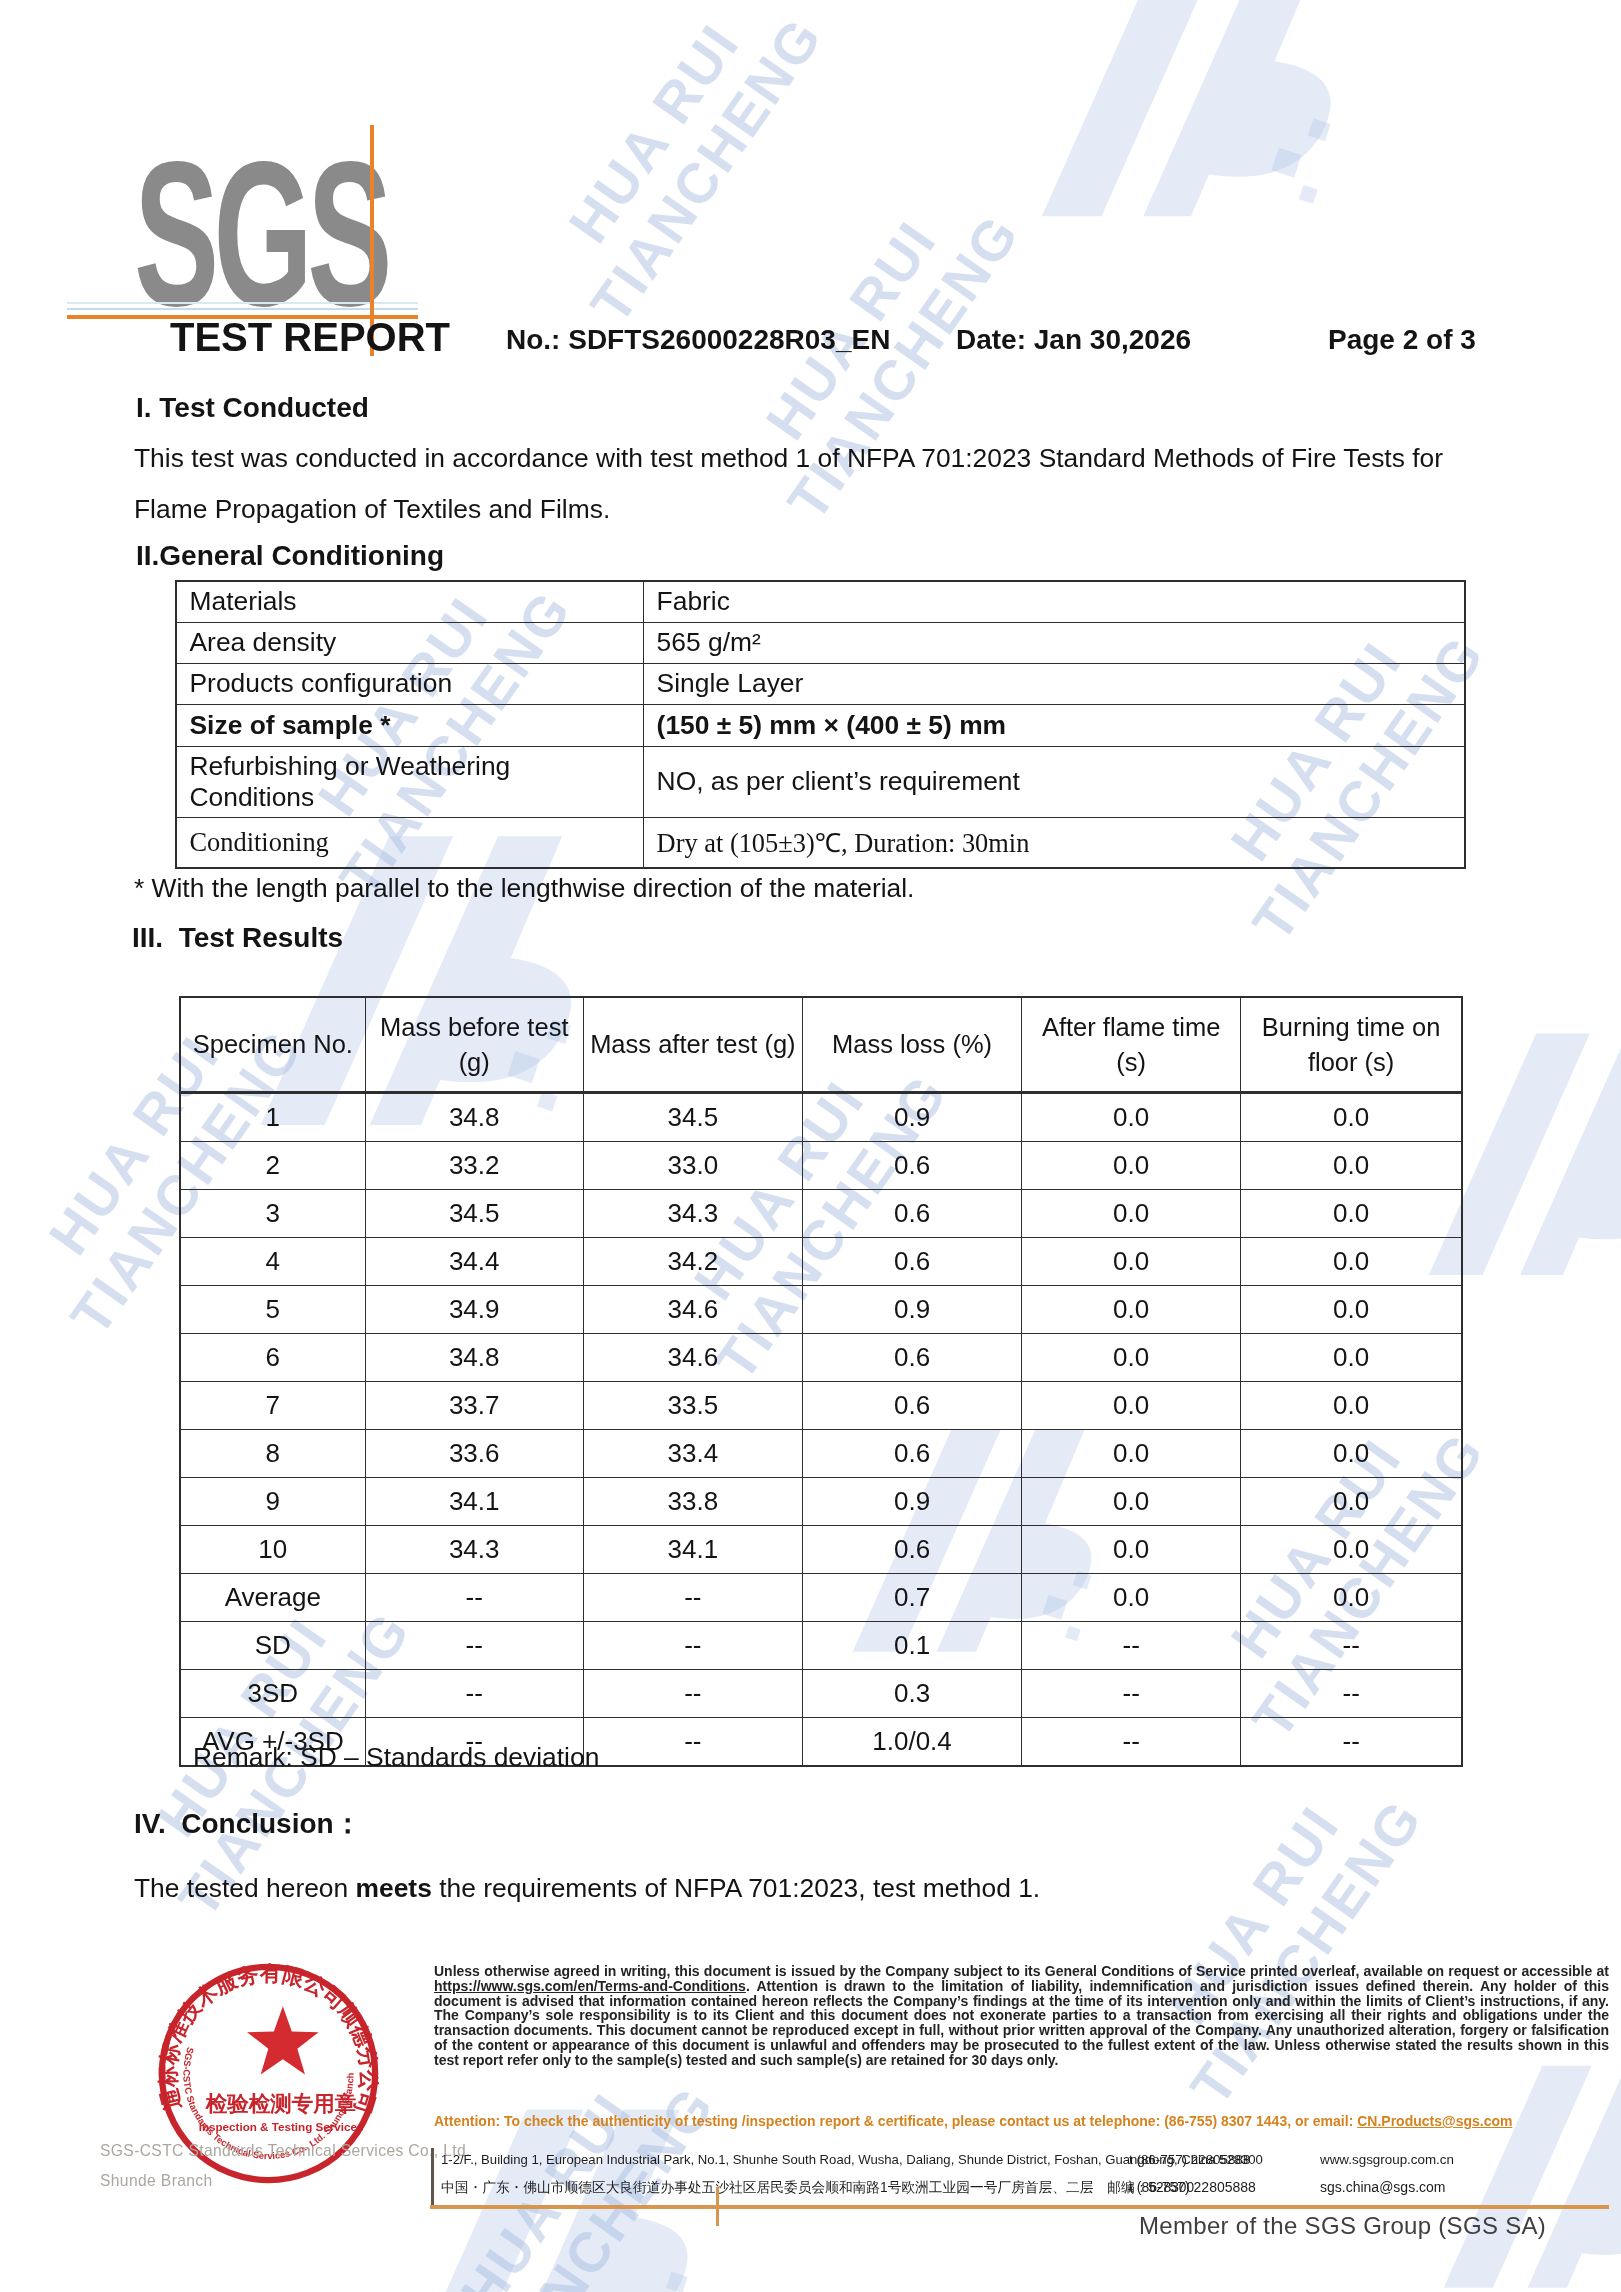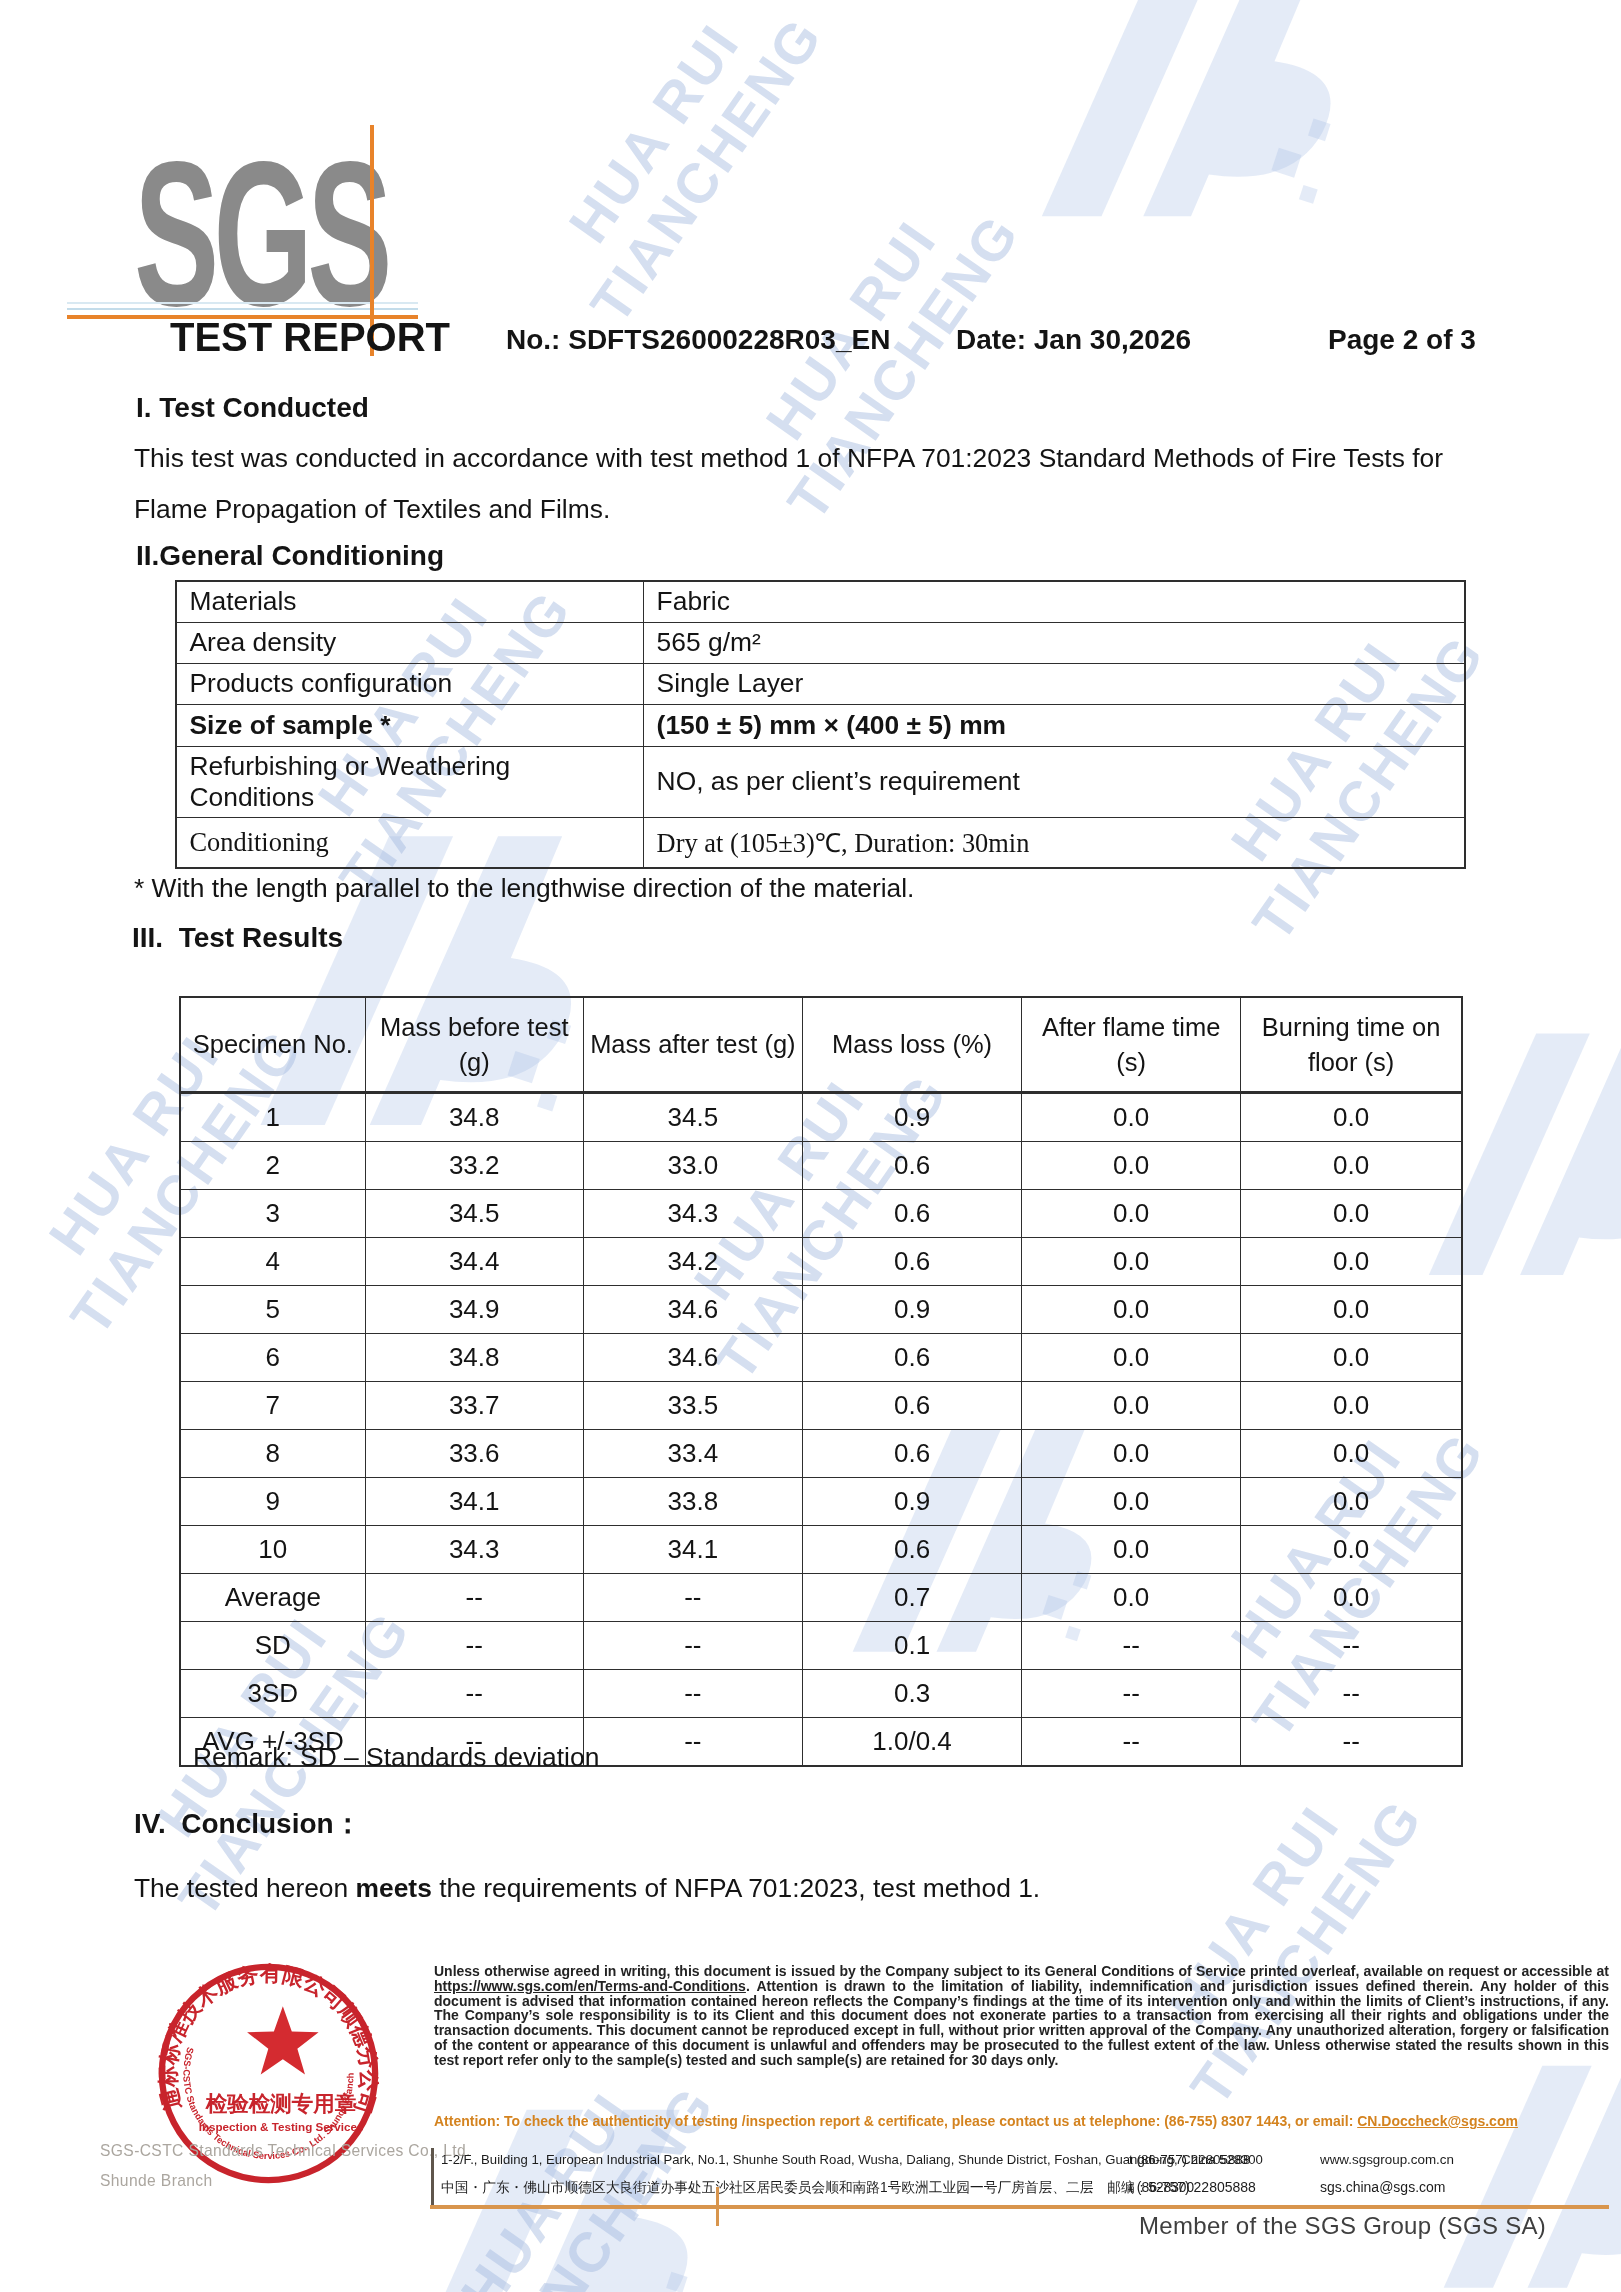--- a/index.html
+++ b/index.html
@@ -365,21 +365,21 @@
       <text x="144" y="172" text-anchor="middle" font-size="24" font-weight="bold" fill="#c8242c">检验检测专用章</text>
       <text x="144" y="194" text-anchor="middle" font-size="13" font-weight="bold" fill="#c8242c">Inspection &amp; Testing Services</text>
     </svg>
     <div class="stamp-company">
       <div>SGS-CSTC Standards Technical Services Co., Ltd.</div>
       <div>Shunde Branch</div>
     </div>
 
     <div class="legal"><span>Unless otherwise agreed in writing, this document is issued by the Company subject to its General Conditions of Service printed overleaf, available on request or accessible at </span><span class="link">https://www.sgs.com/en/Terms-and-Conditions</span><span>. Attention is drawn to the limitation of liability, indemnification and jurisdiction issues defined therein. Any holder of this document is advised that information contained hereon reflects the Company’s findings at the time of its intervention only and within the limits of Client’s instructions, if any. The Company’s sole responsibility is to its Client and this document does not exonerate parties to a transaction from exercising all their rights and obligations under the transaction documents. This document cannot be reproduced except in full, without prior written approval of the Company. Any unauthorized alteration, forgery or falsification of the content or appearance of this document is unlawful and offenders may be prosecuted to the fullest extent of the law. Unless otherwise stated the results shown in this test report refer only to the sample(s) tested and such sample(s) are retained for 30 days only.</span></div>
 
-    <div class="attention"><span>Attention: To check the authenticity of testing /inspection report &amp; certificate, please contact us at telephone: (86-755) 8307 1443, or email: </span><span class="link">CN.Doccheck@sgs.com</span></div>
+    <div class="attention"><span>Attention: To check the authenticity of testing /inspection report &amp; certificate, please contact us at telephone: (86-755) 8307 1443, or email: </span><span class="link">CN.Products@sgs.com</span></div>
 
     <div class="addr-bar"></div>
     <div class="addr-row" id="addr-en">
       <span class="addr">1-2/F., Building 1, European Industrial Park, No.1, Shunhe South Road, Wusha, Daliang, Shunde District, Foshan, Guangdong, China 528300</span>
       <span class="tel">t (86-757) 22805888</span>
       <span class="net">www.sgsgroup.com.cn</span>
     </div>
     <div class="addr-row" id="addr-cn">
       <span class="addr">中国・广东・佛山市顺德区大良街道办事处五沙社区居民委员会顺和南路1号欧洲工业园一号厂房首层、二层　邮编：528300</span>
       <span class="tel">t (86-757) 22805888</span>

